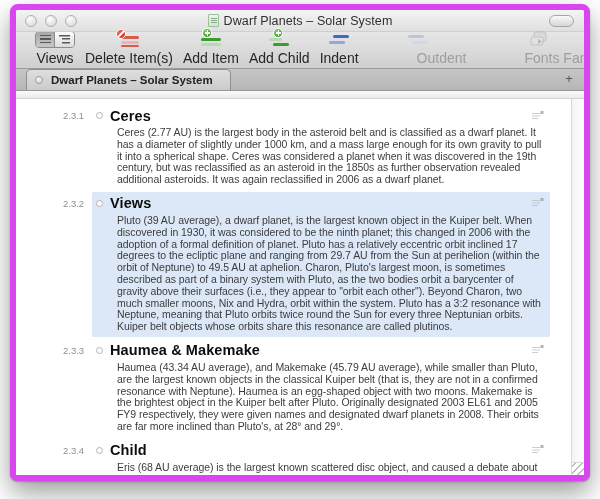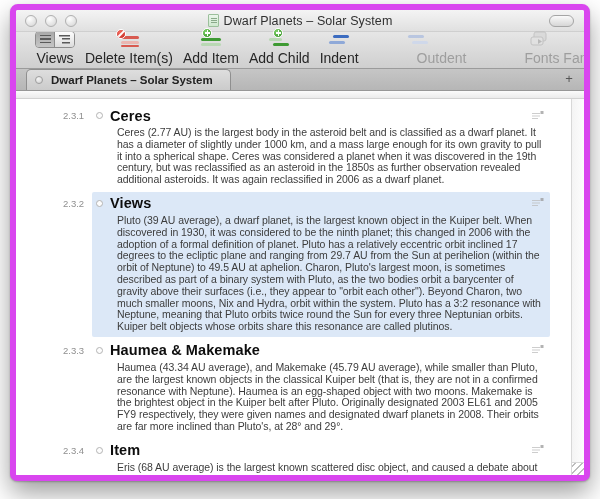--- a/index.html
+++ b/index.html
@@ -369,21 +369,21 @@
             </div>
             <div class="sec-note">Haumea (43.34 AU average), and Makemake (45.79 AU average), while smaller than Pluto, are the largest known objects in the classical Kuiper belt (that is, they are not in a confirmed resonance with Neptune). Haumea is an egg-shaped object with two moons. Makemake is the brightest object in the Kuiper belt after Pluto. Originally designated 2003 EL61 and 2005 FY9 respectively, they were given names and designated dwarf planets in 2008. Their orbits are far more inclined than Pluto's, at 28° and 29°.</div>
           </div>
         </div>
 
         <div class="section">
           <div class="gutter">2.3.4</div>
           <div class="sec-body">
             <div class="titlerow">
               <span class="bullet"></span>
-              <span class="sec-title">Item</span>
+              <span class="sec-title">Child</span>
               <span class="fill"></span>
               <svg class="note-ind" width="12" height="10" viewBox="0 0 12 10">
                 <rect x="0" y="2" width="8" height="1" fill="#bdbdbd"></rect>
                 <rect x="0" y="4.5" width="8" height="1" fill="#bdbdbd"></rect>
                 <rect x="0" y="7" width="6" height="1" fill="#bdbdbd"></rect>
                 <rect x="8.5" y="0" width="3" height="3" fill="#9a9a9a"></rect>
               </svg>
             </div>
             <div class="sec-note">Eris (68 AU average) is the largest known scattered disc object, and caused a debate about what constitutes a planet, since it is 25% more massive than Pluto[77] and about the same diameter. It is the most massive of the known dwarf planets. It has one moon, Dysnomia. Like Pluto, its orbit is highly eccentric, with a perihelion of 38.2 AU (roughly Pluto's distance from the Sun) and an aphelion of 97.6 AU, and steeply inclined to the ecliptic plane.</div>
           </div>

